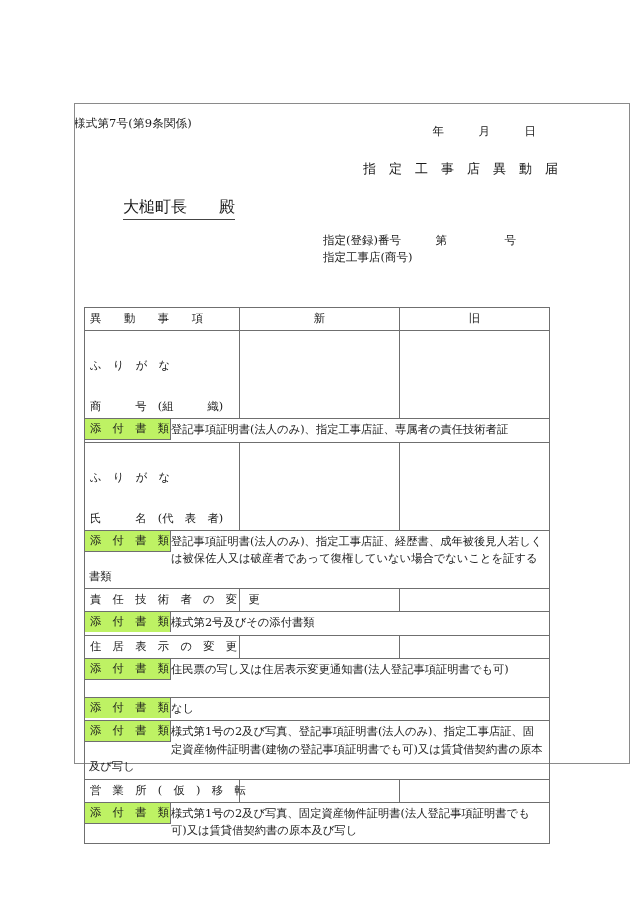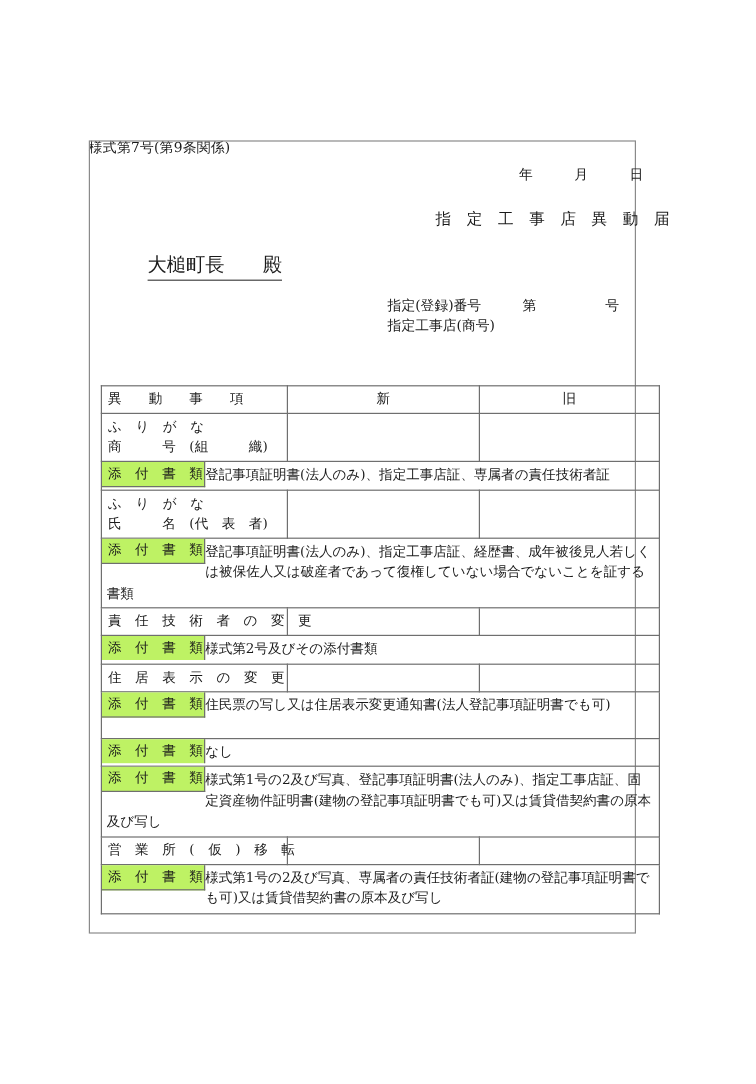--- a/index.html
+++ b/index.html
@@ -30,22 +30,22 @@
     top: 79px;
     font-size: 11.5px;
     letter-spacing: 0.2px;
     white-space: nowrap;
     margin-top: 37px;
   }
   
   .frame {
     position: absolute;
     left: 74px;
-    top: 117px;
-    width: 456px;
+    top: 103px;
+    width: 556px;
     height: 661px;
     border: 1px solid #8a8a8a;
     box-sizing: border-box;
   }
   
   .date-line {
     position: absolute;
     left: 0;
     top: 20px;
     width: 483px;
@@ -108,20 +108,21 @@
     padding: 2px 5px 3px 5px;
     line-height: 17px;
   }
   .lbl {
     white-space: pre;
     text-align: left;
   }
   .lbl-spread {
     display: block;
     white-space: pre;
+    margin-top: 24px;
   }
   .c-item { width: 155px; }
   .c-new  { width: 160px; }
   .c-old  { width: 150px; }
   .blank-cell { height: 20px; }
   .two-line { height: 38px; }
   
   td.attach-host {
     position: relative;
     padding: 0;
@@ -292,21 +293,21 @@
               <div class="cell-pad lbl">営　業　所　(　仮　)　移　転</div>
             </td>
             <td class="blank-cell"></td>
             <td class="blank-cell"></td>
           </tr>
 
           <tr>
             <td colspan="3" class="attach-host">
               <div class="attach-inner clearfix">
                 <div class="attach-label-box">添　付　書　類</div>
-                <div class="attach-body">様式第1号の2及び写真、専属者の責任技術者証(建物の登記事項証明書でも可)又は賃貸借契約書の原本及び写し</div>
+                <div class="attach-body">様式第1号の2及び写真、固定資産物件証明書(法人登記事項証明書でも可)又は賃貸借契約書の原本及び写し</div>
               </div>
             </td>
           </tr>
 
         </tbody>
       </table>
     </div>
 
   </div>
 </div>

